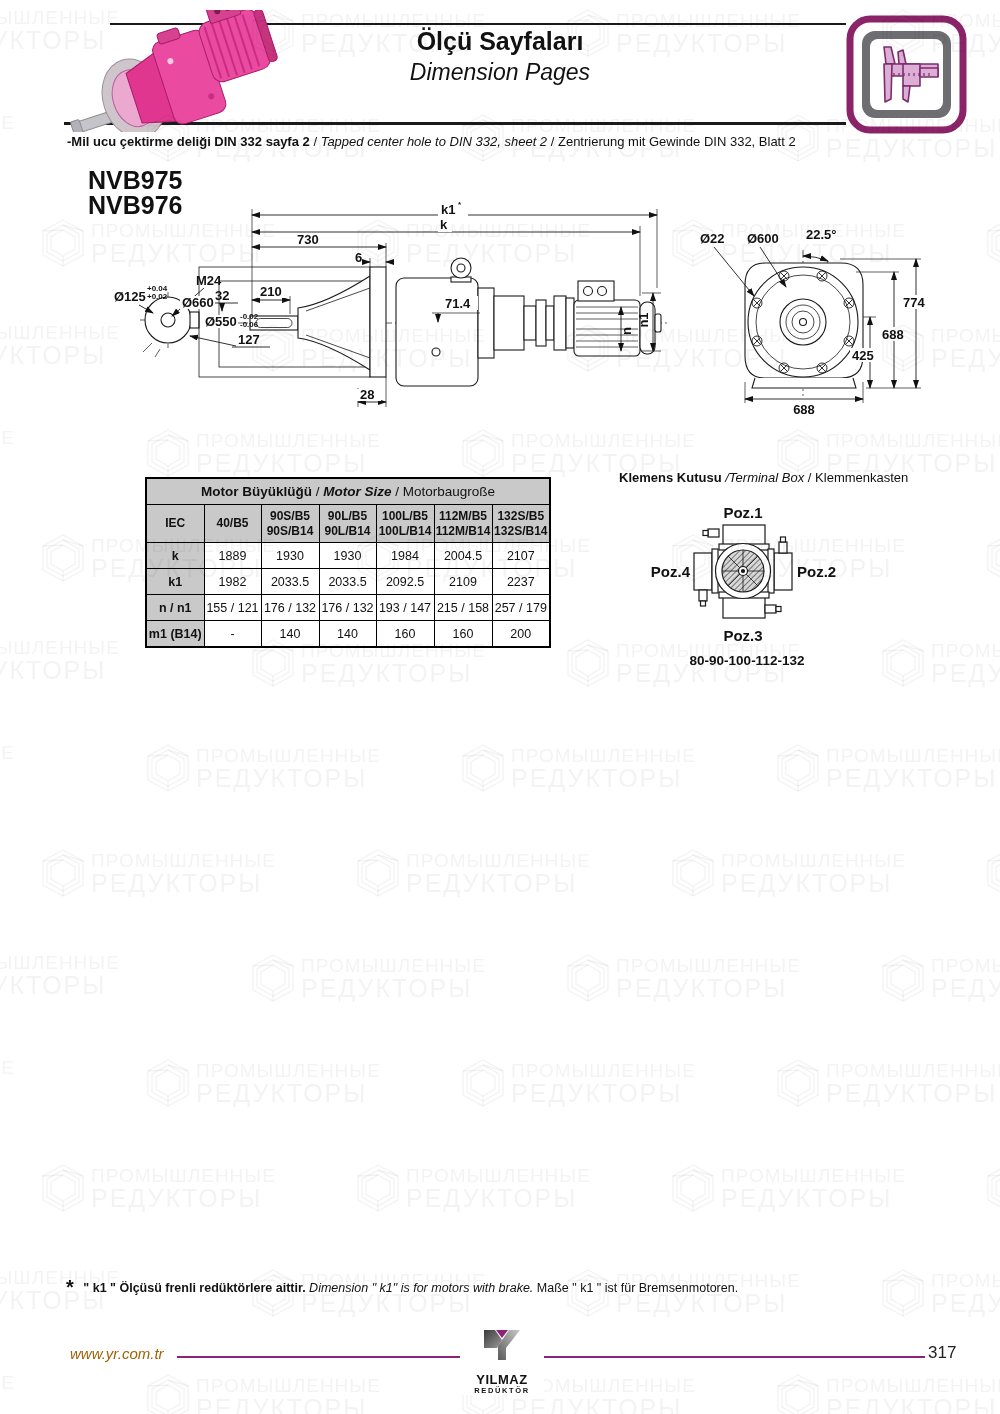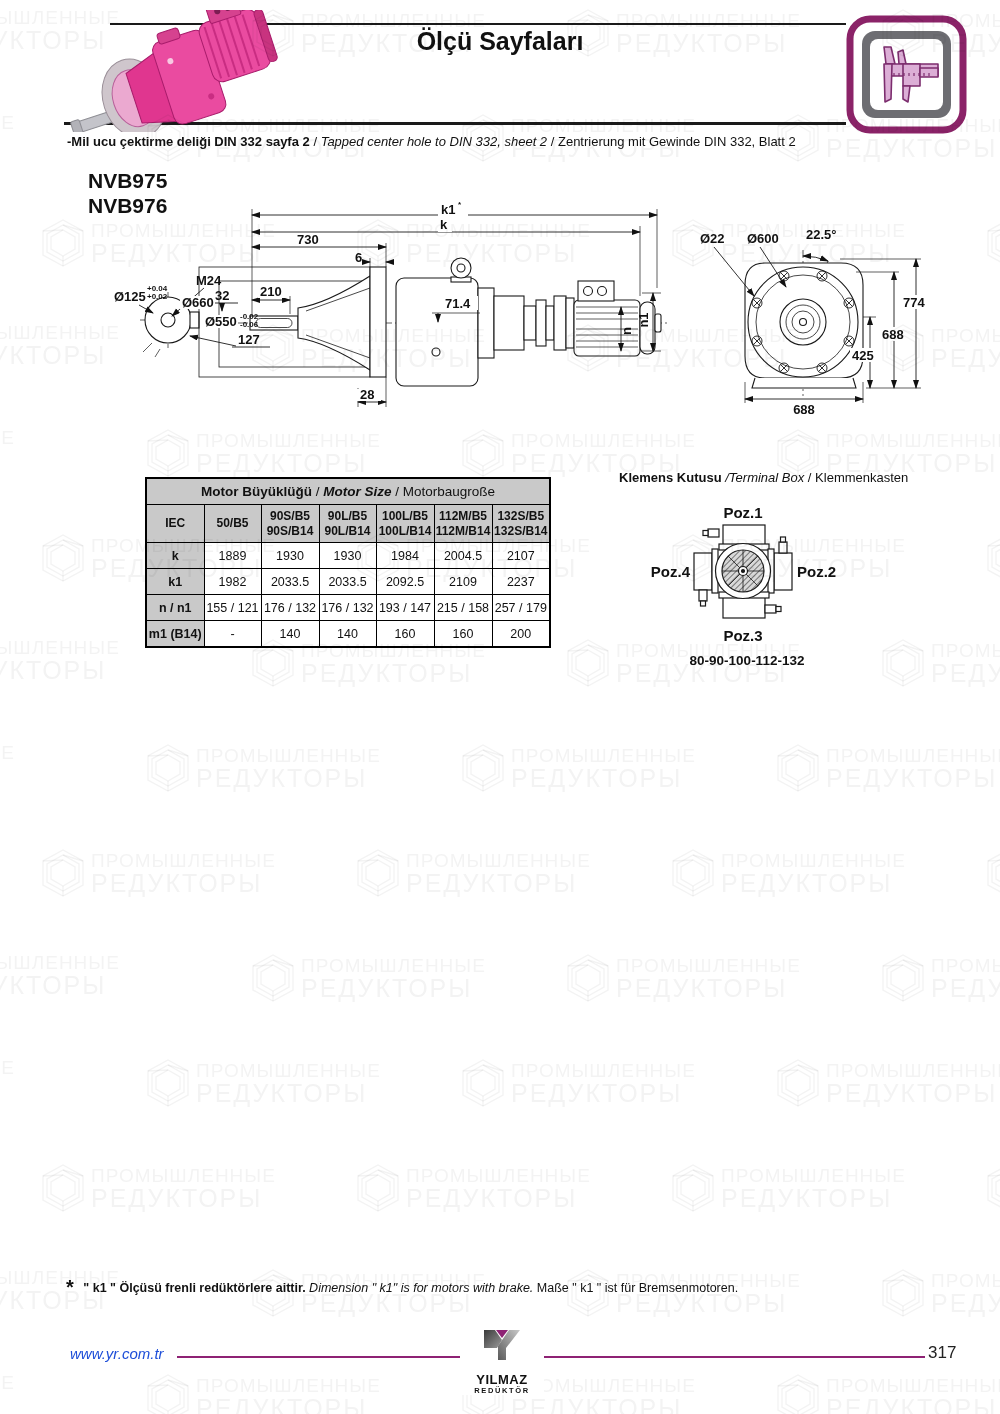--- a/index.html
+++ b/index.html
@@ -19,21 +19,21 @@
   .rule-bottom{position:absolute; left:64px; top:122px; width:782px; height:3px; background:#1a1a1a; z-index:1;}
   .motor-art{position:absolute; left:66px; top:10px; width:220px; height:122px; z-index:2;}
   .title-block{position:absolute; left:310px; top:26px; width:380px; text-align:center; z-index:2;}
   .title-tr{font-size:25px; font-weight:bold; line-height:30px;}
   .title-en{font-size:23px; font-style:italic; line-height:32px;}
   .title-de{font-size:23px; line-height:32px;}
   .caliper-box{position:absolute; left:846px; top:15px; width:121px; height:119px; z-index:2;}
   .note-line{position:absolute; left:67px; top:134px; font-size:13px; z-index:2; white-space:nowrap;}
   .note-line .b{font-weight:bold;}
   .note-line .i{font-style:italic;}
-  .models{position:absolute; left:88px; top:168px; font-size:21px; font-weight:bold; line-height:25px; z-index:2;}
+  .models{position:absolute; left:88px; top:168px; font-size:25px; font-weight:bold; line-height:25px; z-index:2;}
   
   .drawing-svg{position:absolute; left:55px; top:190px; z-index:2;}
   .dimtxt{font-family:"Liberation Sans",sans-serif; font-size:13px; font-weight:bold; fill:#111;}
   .dimtxt-s{font-family:"Liberation Sans",sans-serif; font-size:8px; font-weight:bold; fill:#111;}
   .plate{fill:#ffffff; stroke:none;}
   
   .dim-table{position:absolute; left:145px; top:477px; z-index:2; border-collapse:collapse; table-layout:fixed; width:404px;}
   .dim-table td{border:1px solid #000; text-align:center; vertical-align:middle; padding:0; font-size:12.5px;}
   .dim-table .gray{background:#c9c9c9;}
   .t-title td{height:25px; font-size:13.5px;margin-left:28px;}
@@ -49,21 +49,21 @@
   .klemens-title .i{font-style:italic;}
   .klemens-svg{position:absolute; left:635px; top:488px; z-index:2;}
   .poztxt{font-family:"Liberation Sans",sans-serif; font-size:15px; font-weight:bold; fill:#111;}
   .sizetxt{font-family:"Liberation Sans",sans-serif; font-size:13.5px; font-weight:bold; fill:#111;}
   
   .footnote{position:absolute; left:66px; top:1276px; z-index:2; font-size:12.5px;}
   .footnote .star{font-size:20px; font-weight:bold; vertical-align:-2px; margin-right:6px;}
   .footnote .b{font-weight:bold;}
   .footnote .i{font-style:italic;}
   .footer-line{position:absolute; left:177px; top:1356px; width:748px; height:2px; background:#8e2274; z-index:1;}
-  .website{position:absolute; left:70px; top:1345px; font-size:15px; font-style:italic; color:#1d4ed8; z-index:2;}
+  .website{position:absolute; left:70px; top:1345px; font-size:15px; font-style:italic; color:#a16207; z-index:2;}
   .logo{position:absolute; left:460px; top:1328px; width:84px; text-align:center; background:#fff; z-index:4;}
   .logo-name{font-size:13px; font-weight:bold; letter-spacing:0.5px; line-height:13px; margin-top:7px;}
   .logo-sub{font-size:7.5px; font-weight:bold; letter-spacing:1.6px; line-height:9px;}
   .page-num{position:absolute; left:928px; top:1343px; font-size:17px; color:#222; z-index:2;}
 </style>
 </head>
 <body>
 
 <div class="page">
   <div id="wm-layer">
@@ -796,20 +796,21 @@
       </g>
       <rect x="158" y="8" width="32" height="19" rx="2" fill="#d6428f" stroke="#a81c6b"></rect>
       <circle cx="168" cy="17" r="3" fill="#7c1c52"></circle>
         <circle cx="179" cy="17" r="3" fill="#7c1c52"></circle>
       <rect x="202" y="28" width="9" height="54" rx="4" fill="#c8337f" stroke="#a81c6b"></rect>
     </g>
   </svg>
 
   <div class="title-block">
     <div class="title-tr">Ölçü Sayfaları</div>
+    <div class="title-en">Dimension Pages</div>
   </div>
 
   <svg class="caliper-box" viewBox="0 0 121 119">
     <rect x="4" y="4" width="113" height="111" rx="20" fill="#ffffff" stroke="#8b2368" stroke-width="7"></rect>
     <rect x="16" y="16" width="89" height="87" rx="13" fill="#6d6d72"></rect>
     <rect x="24" y="24" width="73" height="71" rx="8" fill="#ffffff"></rect>
     <g fill="#dcaed6" stroke="#7c2d6e" stroke-width="1.6" stroke-linejoin="round">
       <polygon points="38,32 45,32 49,49 40,49"></polygon>
       <polygon points="52,37 57,35 60,49 53,49"></polygon>
       <rect x="40" y="49" width="52" height="12"></rect>
@@ -1062,21 +1063,21 @@
         <span class="b">Motor Büyüklüğü</span>
         <span>/</span>
         <span class="bi">Motor Size</span>
         <span>/</span>
         <span>Motorbaugroße</span>
       </td>
     </tr>
     <tr class="t-head">
       <td class="gray">IEC</td>
       <td class="gray">
-            <div>50/B5</div>
+            <div>40/B5</div>
             <div></div>
           </td>
       <td class="gray">
             <div>90S/B5</div>
             <div>90S/B14</div>
           </td>
       <td class="gray">
             <div>90L/B5</div>
             <div>90L/B14</div>
           </td>

